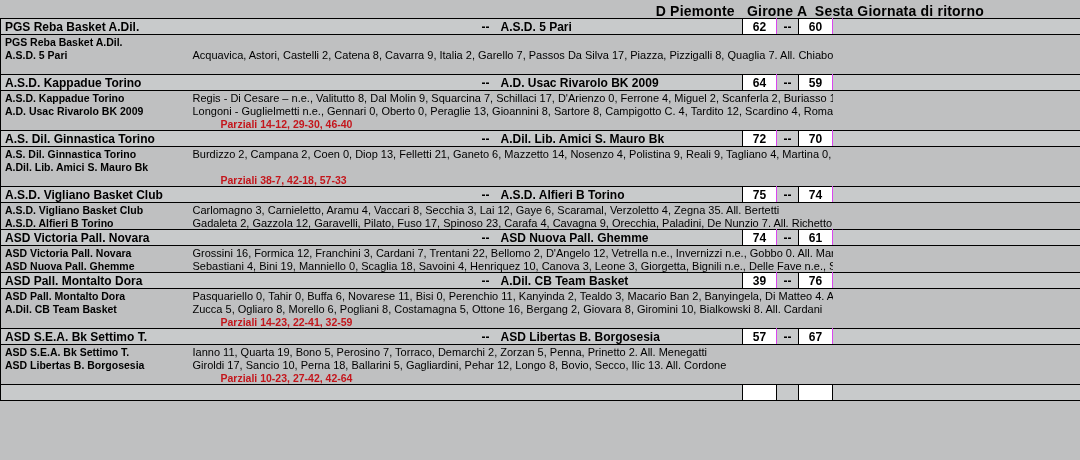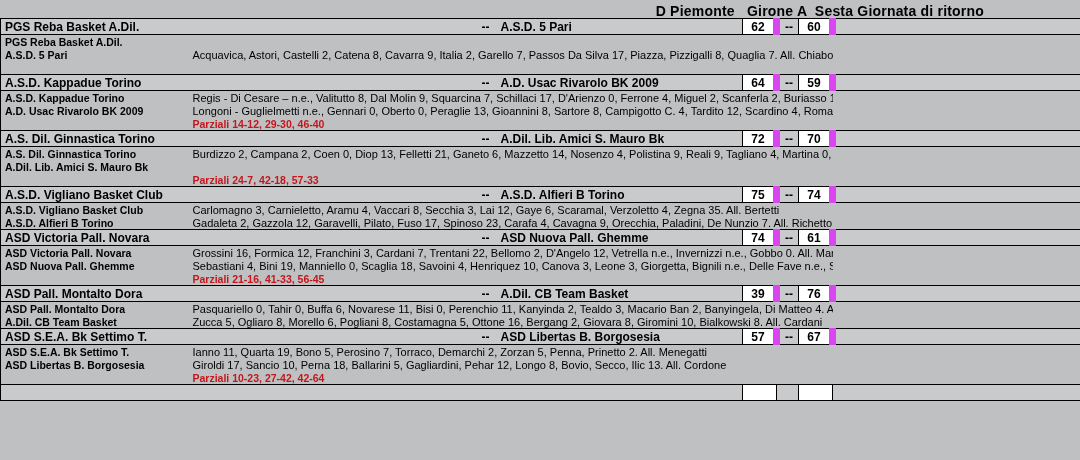--- a/index.html
+++ b/index.html
@@ -79,21 +79,21 @@
     font-weight: bold;
   }
   tr.title-row td.away-name {
     padding-left: 4px;
   }
   tr.title-row td.score-h,
   tr.title-row td.score-a {
     text-align: center;
     background: #ffffff;
     border-left: 1px solid #000000;
-    border-right: 7px solid #d946ef;
+    border-right: 1px solid #d946ef;
     font-weight: bold;
   }
   tr.title-row td.score-dash {
     text-align: center;
     background: #c8cacb;
     font-weight: bold;
   }
   tr.title-row td.tail {
     border-right: 1px solid #000000;
   }
@@ -113,20 +113,21 @@
     padding-left: 2px;
     font-size: 11px;
   }
   tr.detail-row td.spacer-right {
     border-right: 1px solid #000000;
   }
   .partial {
     color: #c4161c;
     font-weight: bold;
     font-size: 10.5px;
+    margin-left: 28px;
   }
   
   tr.empty-row td {
     background: #c8cacb;
     border-top: 1px solid #000000;
     border-bottom: 1px solid #000000;
     height: 15px;
   }
   tr.empty-row td.edge-left { border-left: 1px solid #000000; }
   tr.empty-row td.edge-right { border-right: 1px solid #000000; }
@@ -226,21 +227,21 @@
         <td class="roster" colspan="6">Burdizzo 2, Campana 2, Coen 0, Diop 13, Felletti 21, Ganeto 6, Mazzetto 14, Nosenzo 4, Polistina 9, Reali 9, Tagliano 4, Martina 0, Cordero-Groshev n.e. All.Bronzin</td>
         <td class="spacer-right"></td>
       </tr>
       <tr class="detail-row">
         <td class="label">A.Dil. Lib. Amici S. Mauro Bk</td>
         <td class="roster" colspan="6"></td>
         <td class="spacer-right"></td>
       </tr>
       <tr class="detail-row">
         <td class="label"></td>
-        <td class="roster" colspan="6"><span class="partial">Parziali 24-7, 42-18, 57-33</span></td>
+        <td class="roster" colspan="6"><span class="partial">Parziali 38-7, 42-18, 57-33</span></td>
         <td class="spacer-right"></td>
       </tr>
 
       <tr class="title-row">
         <td class="home-name" colspan="2">A.S.D. Vigliano Basket Club</td>
         <td class="vs">--</td>
         <td class="away-name">A.S.D. Alfieri B Torino</td>
         <td class="score-h">75</td>
         <td class="score-dash">--</td>
         <td class="score-a">74</td>
@@ -269,43 +270,43 @@
       <tr class="detail-row">
         <td class="label">ASD Victoria Pall. Novara</td>
         <td class="roster" colspan="6">Grossini 16, Formica 12, Franchini 3, Cardani 7, Trentani 22,  Bellomo 2, D'Angelo 12, Vetrella n.e., Invernizzi n.e., Gobbo 0.  All. Marrari</td>
         <td class="spacer-right"></td>
       </tr>
       <tr class="detail-row">
         <td class="label">ASD Nuova Pall. Ghemme</td>
         <td class="roster" colspan="6">Sebastiani 4, Bini 19, Manniello 0, Scaglia 18, Savoini 4, Henriquez 10,  Canova 3, Leone 3, Giorgetta, Bignili n.e., Delle Fave n.e., Saia 0.   All.  L. Campari</td>
         <td class="spacer-right"></td>
       </tr>
-      <tr class="detail-row">
-        <td class="label"></td>
-        <td class="roster" colspan="6"><span class="partial">Parziali 21-16, 41-33, 56-45</span></td>
-        <td class="spacer-right"></td>
-      </tr>
 
       <tr class="title-row">
         <td class="home-name" colspan="2">ASD Pall. Montalto Dora</td>
         <td class="vs">--</td>
         <td class="away-name">A.Dil. CB Team Basket</td>
         <td class="score-h">39</td>
         <td class="score-dash">--</td>
         <td class="score-a">76</td>
         <td class="tail"></td>
       </tr>
       <tr class="detail-row">
         <td class="label">ASD Pall. Montalto Dora</td>
         <td class="roster" colspan="6">Pasquariello 0, Tahir 0, Buffa 6, Novarese 11, Bisi 0, Perenchio 11, Kanyinda 2, Tealdo 3, Macario Ban 2, Banyingela, Di Matteo 4.  All. Porcelli</td>
         <td class="spacer-right"></td>
       </tr>
       <tr class="detail-row">
         <td class="label">A.Dil. CB Team Basket</td>
         <td class="roster" colspan="6">Zucca 5, Ogliaro 8, Morello 6, Pogliani 8, Costamagna 5, Ottone 16,   Bergang 2, Giovara 8, Giromini 10, Bialkowski 8.  All. Cardani</td>
+        <td class="spacer-right"></td>
+      </tr>
+      <tr class="detail-row">
+        <td class="label"></td>
+        <td class="roster" colspan="6"><span class="partial">Parziali 14-23, 22-41, 32-59</span></td>
         <td class="spacer-right"></td>
       </tr>
 
       <tr class="title-row">
         <td class="home-name" colspan="2">ASD  S.E.A. Bk Settimo T.</td>
         <td class="vs">--</td>
         <td class="away-name">ASD Libertas B. Borgosesia</td>
         <td class="score-h">57</td>
         <td class="score-dash">--</td>
         <td class="score-a">67</td>

